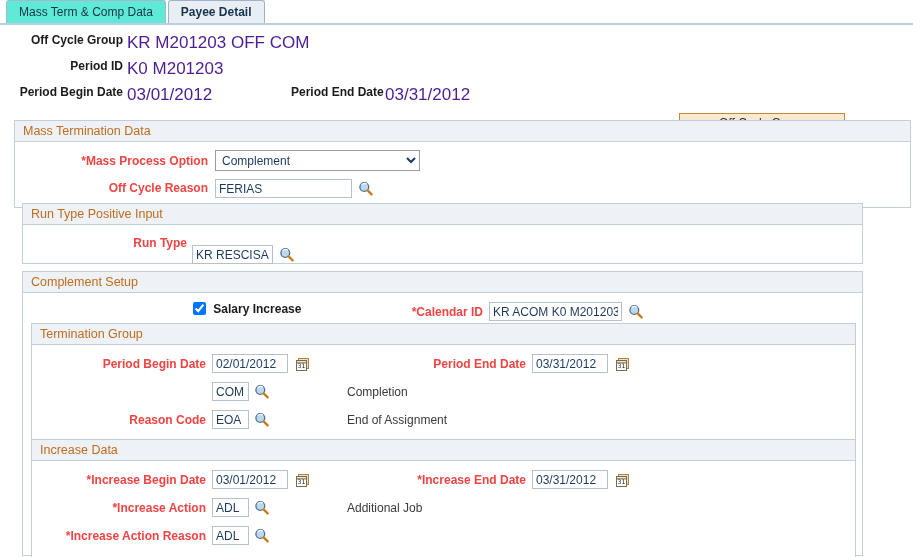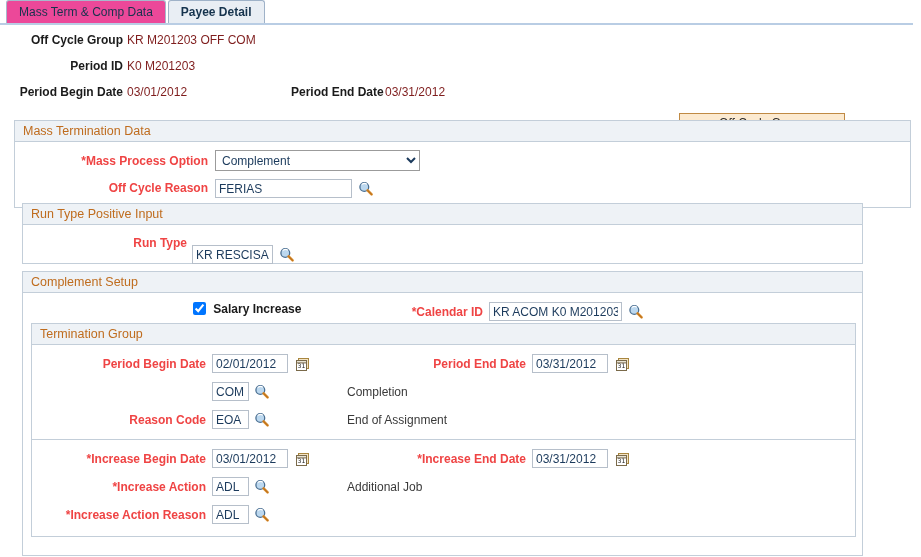--- a/index.html
+++ b/index.html
@@ -38,21 +38,21 @@
     display: inline-block;
     height: 23px;
     line-height: 22px;
     padding: 0 12px;
     box-sizing: border-box;
     border: 1px solid #a8b8cc;
     border-bottom: none;
     border-radius: 3px 3px 0 0;
     font-size: 12px;
     color: #16334d;
-    background: #ec4899;
+    background: #5eead4;
     vertical-align: bottom;
     z-index: 2;
     margin-right: 2px;
     cursor: pointer;
     white-space: nowrap;
   }
   .tab.active {
     background: #e9eef4;
     font-weight: bold;
     border-color: #9fb2c8;
@@ -65,22 +65,22 @@
   .hdr-row {
     position: relative;
     height: 25px;
   }
   .lbl {
     font-weight: bold;
     color: #1b1b1b;
     font-size: 12px;
   }
   .val {
-    color: #7f1d1d;
-    font-size: 12px;
+    color: #4c1d95;
+    font-size: 17px;
   }
   .hdr-lbl {
     position: absolute;
     text-align: right;
     width: 240px;
     left: -117px;
   }
   .hdr-val {
     position: absolute;
     left: 127px;
@@ -357,20 +357,21 @@
                   <path d="M9.6 9.3 L13.6 13.3" stroke="#d98a2b" stroke-width="2.6" stroke-linecap="round"></path>
                   <path d="M9.6 9.3 L13.6 13.3" stroke="#b06a18" stroke-width="1.0" stroke-linecap="round"></path>
                 </svg></span>
           </span>
           <span class="f-desc" style="left:315px; top:6px;">End of Assignment</span>
         </div>
       </div>
     </div>
 
     <div class="group" style="position:absolute; left:8px; top:167px; width:825px;">
+      <div class="group-head">Increase Data</div>
       <div class="group-body" style="padding:6px 0 8px 0;">
 
         <div class="frow" style="height:28px;">
           <span class="f-lbl" style="left:0; width:174px; top:6px;">*Increase Begin Date</span>
           <span class="f-ctl" style="left:180px; top:3px;">
             <input class="txt" type="text" style="width: 76px;" value="03/01/2012">
             <span class="icon-btn cal-slot" style="margin-left:4px;"><svg width="15" height="15" viewBox="0 0 15 15" aria-hidden="true">
                   <rect x="3.5" y="1.5" width="10" height="10" fill="#f3e3c4" stroke="#a8863f" stroke-width="1"></rect>
                   <rect x="1.5" y="3.5" width="10" height="10" fill="#ffffff" stroke="#7a6a4a" stroke-width="1"></rect>
                   <rect x="1.5" y="3.5" width="10" height="2.4" fill="#e8e4d6" stroke="#7a6a4a" stroke-width="1"></rect>

